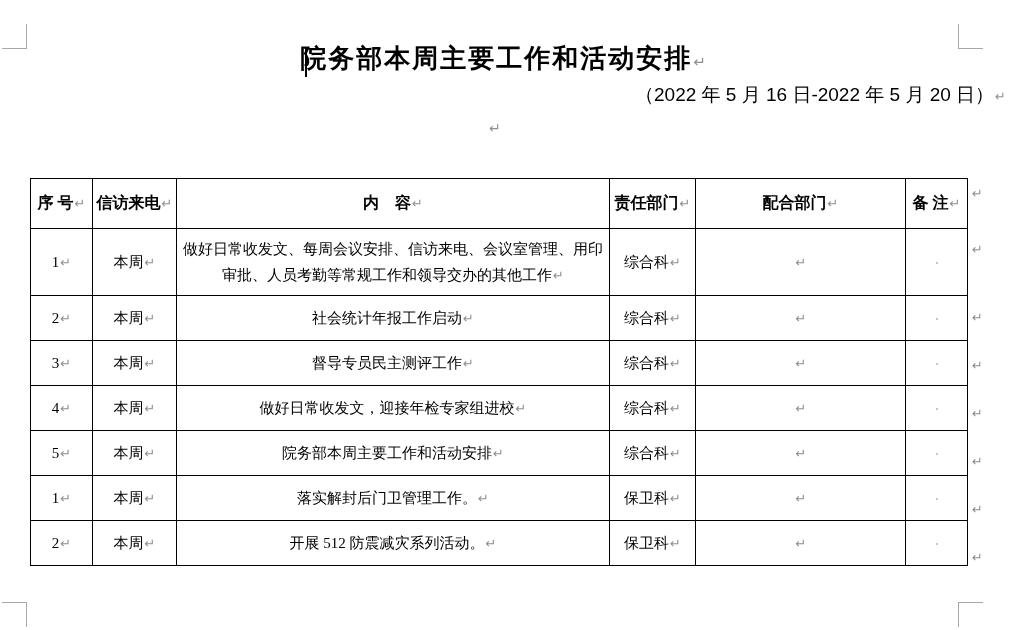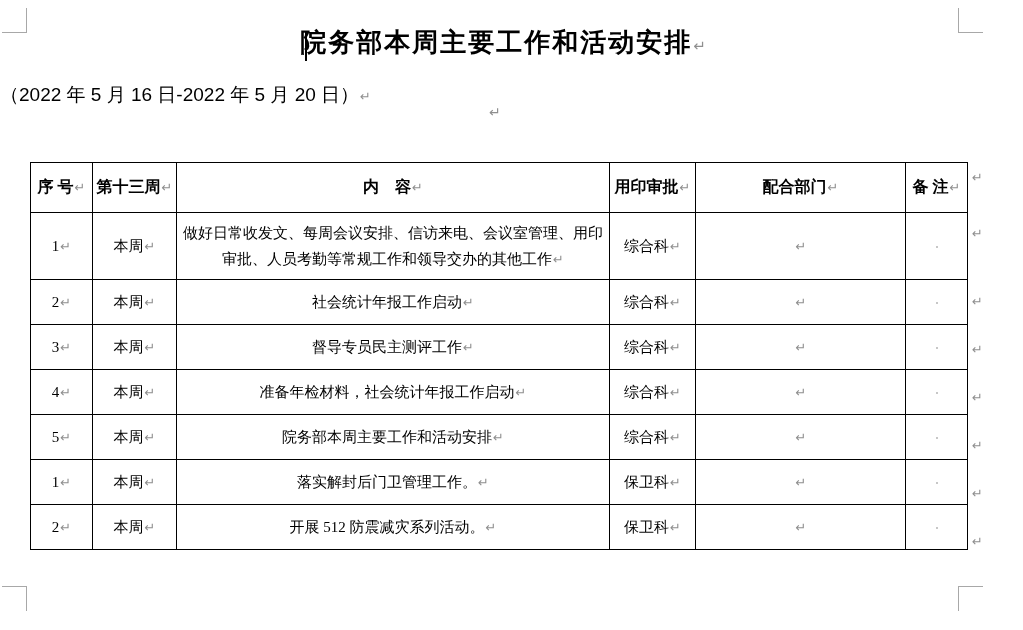--- a/index.html
+++ b/index.html
@@ -2,21 +2,21 @@
 <html><head>
 <meta charset="utf-8">
 <style>
   html,body{margin:0;padding:0;}
   body{
     width:1023px;height:630px;background:#ffffff;
     font-family:"Liberation Serif","DejaVu Serif",serif;
     color:#000;
     overflow:hidden;
   }
-  .page{position:relative;width:1023px;height:513px;background:#fff;}
+  .page{position:relative;width:1023px;height:513px;background:#fff;margin-top:16px;}
 
   
   .crop{position:absolute;width:24px;height:24px;border:0 solid #a8a8a8;}
   .crop-tl{left:2px;top:8px;border-right-width:1px;border-bottom-width:1px;}
   .crop-tr{left:958px;top:8px;border-left-width:1px;border-bottom-width:1px;}
   .crop-bl{left:2px;top:586px;border-right-width:1px;border-top-width:1px;}
   .crop-br{left:958px;top:586px;border-left-width:1px;border-top-width:1px;}
 
   
   .pm{
@@ -29,21 +29,21 @@
 
   .title-line{
     position:absolute;left:0;top:25px;width:1006px;text-align:center;
     font-size:26px;font-weight:bold;letter-spacing:2px;
     font-family:"Liberation Sans","DejaVu Sans",sans-serif;
     white-space:nowrap;
   }
   .title-line .pm{font-size:15px;letter-spacing:0;}
 
   .date-line{
-    position:absolute;left:0;top:82px;width:1006px;text-align:left;
+    position:absolute;left:0;top:66px;width:1006px;text-align:right;
     font-size:19px;font-weight:normal;white-space:nowrap;
     font-family:"Liberation Sans","DejaVu Sans",sans-serif;
   }
   .empty-line{position:absolute;left:488px;top:104px;font-size:14px;}
 
   .semester-line{
     position:absolute;top:129px;right:65px;
     font-size:19px;font-weight:bold;white-space:nowrap;
   }
 
@@ -100,23 +100,23 @@
       <col style="width:62px">
         <col style="width:84px">
         <col style="width:433px">
       <col style="width:86px">
         <col style="width:210px">
         <col style="width:62px">
     </colgroup>
     <tbody>
         <tr class="hdr">
       <th><span>序  号</span><span class="pm">↵</span></th>
-      <th><span>第十三周</span><span class="pm">↵</span></th>
+      <th><span>信访来电</span><span class="pm">↵</span></th>
       <th><span>内　容</span><span class="pm">↵</span></th>
-      <th><span>用印审批</span><span class="pm">↵</span></th>
+      <th><span>责任部门</span><span class="pm">↵</span></th>
       <th><span>配合部门</span><span class="pm">↵</span></th>
       <th><span>备  注</span><span class="pm">↵</span></th>
     </tr>
 
     <tr class="r-tall">
       <td><span>1</span><span class="pm">↵</span></td>
       <td><span>本周</span><span class="pm">↵</span></td>
       <td class="c-content"><span>做好日常收发文、每周会议安排、信访来电、会议室管理、用印审批、人员考勤等常规工作和领导交办的其他工作</span><span class="pm">↵</span></td>
       <td><span>综合科</span><span class="pm">↵</span></td>
       <td><span class="pm">↵</span></td>
@@ -137,21 +137,21 @@
       <td><span>本周</span><span class="pm">↵</span></td>
       <td class="c-content"><span>督导专员民主测评工作</span><span class="pm">↵</span></td>
       <td><span>综合科</span><span class="pm">↵</span></td>
       <td><span class="pm">↵</span></td>
       <td><span class="note-dot"></span></td>
     </tr>
 
     <tr class="r">
       <td><span>4</span><span class="pm">↵</span></td>
       <td><span>本周</span><span class="pm">↵</span></td>
-      <td class="c-content"><span>准备年检材料，社会统计年报工作启动</span><span class="pm">↵</span></td>
+      <td class="c-content"><span>做好日常收发文，迎接年检专家组进校</span><span class="pm">↵</span></td>
       <td><span>综合科</span><span class="pm">↵</span></td>
       <td><span class="pm">↵</span></td>
       <td><span class="note-dot"></span></td>
     </tr>
 
     <tr class="r">
       <td><span>5</span><span class="pm">↵</span></td>
       <td><span>本周</span><span class="pm">↵</span></td>
       <td class="c-content"><span>院务部本周主要工作和活动安排</span><span class="pm">↵</span></td>
       <td><span>综合科</span><span class="pm">↵</span></td>

